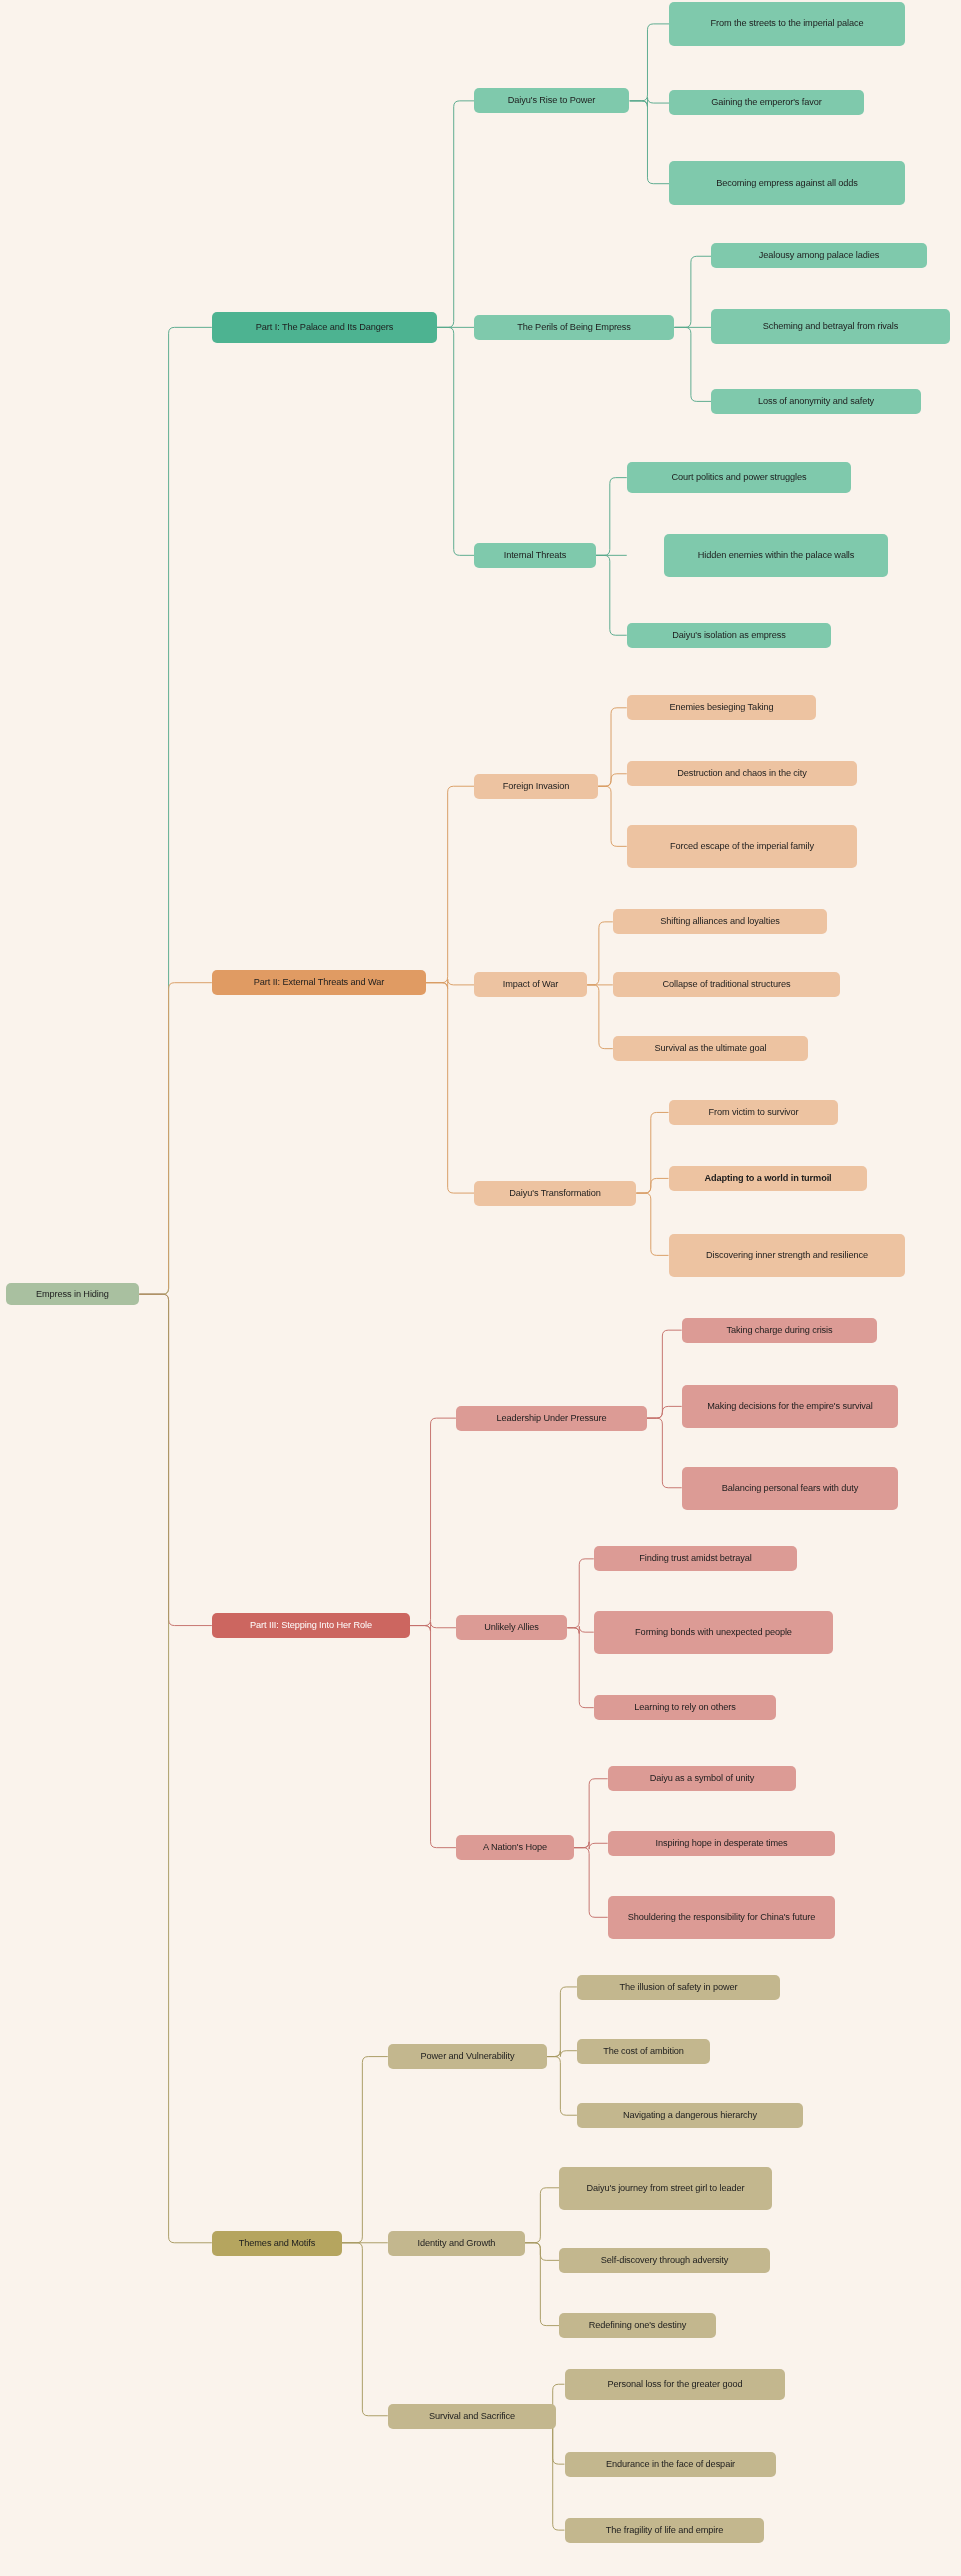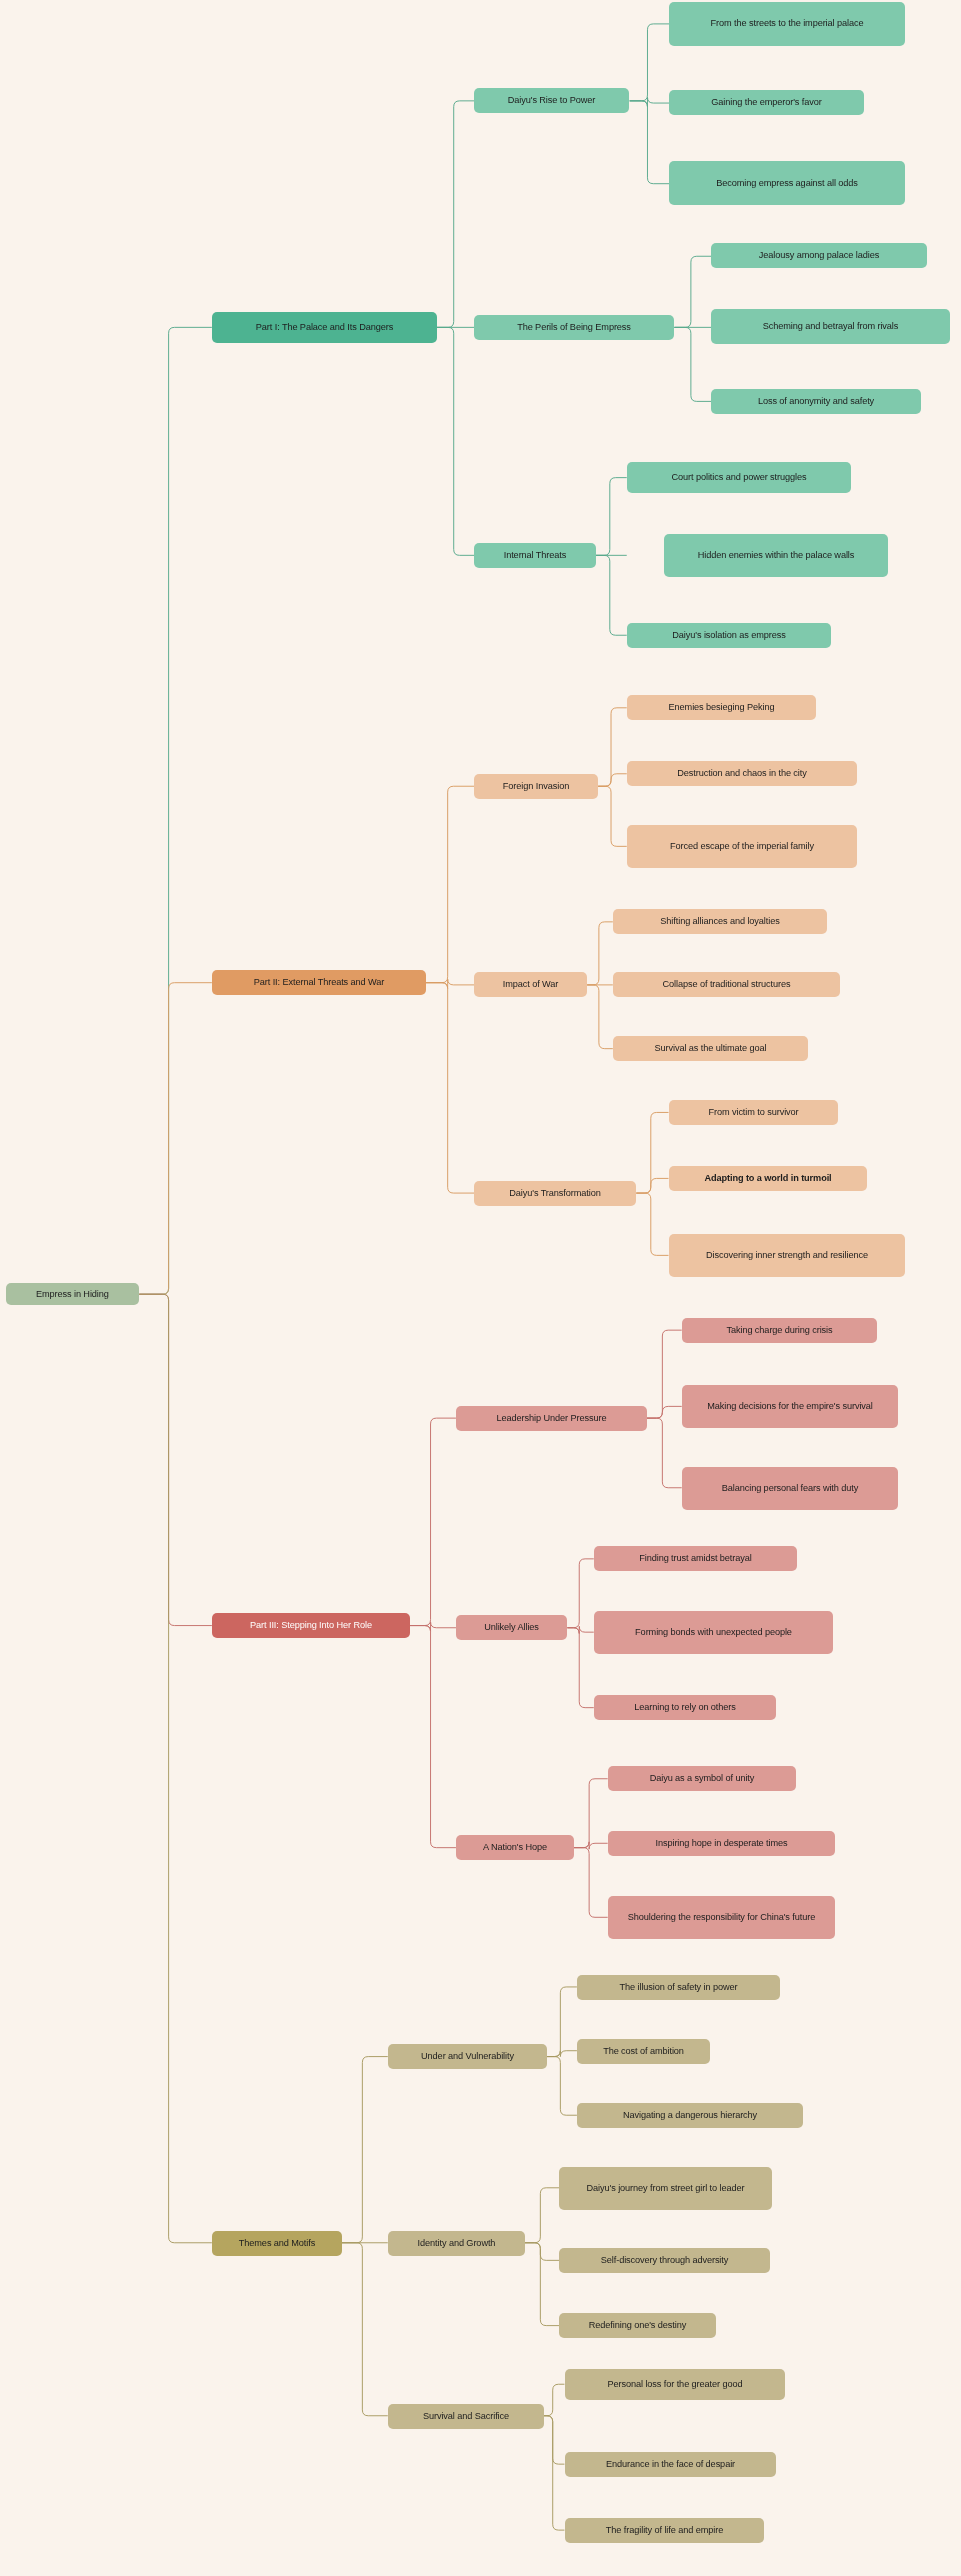--- a/index.html
+++ b/index.html
@@ -106,21 +106,21 @@
       <div class="node" style="left: 474px; top: 315px; width: 200px; height: 25px; background: rgb(127, 201, 172);">The Perils of Being Empress</div>
       <div class="node" style="left: 711px; top: 243px; width: 216px; height: 25px; background: rgb(127, 201, 172);">Jealousy among palace ladies</div>
       <div class="node" style="left: 711px; top: 309px; width: 239px; height: 35px; background: rgb(127, 201, 172);">Scheming and betrayal from rivals</div>
       <div class="node" style="left: 711px; top: 389px; width: 210px; height: 25px; background: rgb(127, 201, 172);">Loss of anonymity and safety</div>
       <div class="node" style="left: 474px; top: 543px; width: 122px; height: 25px; background: rgb(127, 201, 172);">Internal Threats</div>
       <div class="node" style="left: 627px; top: 462px; width: 224px; height: 31px; background: rgb(127, 201, 172);">Court politics and power struggles</div>
       <div class="node" style="left: 627px; top: 534px; width: 224px; height: 43px; background: rgb(127, 201, 172); margin-left: 37px;">Hidden enemies within the palace walls</div>
       <div class="node" style="left: 627px; top: 623px; width: 204px; height: 25px; background: rgb(127, 201, 172);">Daiyu's isolation as empress</div>
       <div class="node" style="left: 212px; top: 970px; width: 214px; height: 25px; background: rgb(224, 155, 99);">Part II: External Threats and War</div>
       <div class="node" style="left: 474px; top: 774px; width: 124px; height: 25px; background: rgb(237, 195, 161);">Foreign Invasion</div>
-      <div class="node" style="left: 627px; top: 695px; width: 189px; height: 25px; background: rgb(237, 195, 161);">Enemies besieging Peking</div>
+      <div class="node" style="left: 627px; top: 695px; width: 189px; height: 25px; background: rgb(237, 195, 161);">Enemies besieging Taking</div>
       <div class="node" style="left: 627px; top: 761px; width: 230px; height: 25px; background: rgb(237, 195, 161);">Destruction and chaos in the city</div>
       <div class="node" style="left: 627px; top: 825px; width: 230px; height: 43px; background: rgb(237, 195, 161);">Forced escape of the imperial family</div>
       <div class="node" style="left: 474px; top: 972px; width: 113px; height: 25px; background: rgb(237, 195, 161);">Impact of War</div>
       <div class="node" style="left: 613px; top: 909px; width: 214px; height: 25px; background: rgb(237, 195, 161);">Shifting alliances and loyalties</div>
       <div class="node" style="left: 613px; top: 972px; width: 227px; height: 25px; background: rgb(237, 195, 161);">Collapse of traditional structures</div>
       <div class="node" style="left: 613px; top: 1036px; width: 195px; height: 25px; background: rgb(237, 195, 161);">Survival as the ultimate goal</div>
       <div class="node" style="left: 474px; top: 1181px; width: 162px; height: 25px; background: rgb(237, 195, 161);">Daiyu's Transformation</div>
       <div class="node" style="left: 669px; top: 1100px; width: 169px; height: 25px; background: rgb(237, 195, 161);">From victim to survivor</div>
       <div class="node" style="left: 669px; top: 1166px; width: 198px; height: 25px; background: rgb(237, 195, 161); font-weight: bold;">Adapting to a world in turmoil</div>
       <div class="node" style="left: 669px; top: 1234px; width: 236px; height: 43px; background: rgb(237, 195, 161);">Discovering inner strength and resilience</div>
@@ -131,27 +131,27 @@
       <div class="node" style="left: 682px; top: 1467px; width: 216px; height: 43px; background: rgb(220, 155, 149);">Balancing personal fears with duty</div>
       <div class="node" style="left: 456px; top: 1615px; width: 111px; height: 25px; background: rgb(220, 155, 149);">Unlikely Allies</div>
       <div class="node" style="left: 594px; top: 1546px; width: 203px; height: 25px; background: rgb(220, 155, 149);">Finding trust amidst betrayal</div>
       <div class="node" style="left: 594px; top: 1611px; width: 239px; height: 43px; background: rgb(220, 155, 149);">Forming bonds with unexpected people</div>
       <div class="node" style="left: 594px; top: 1695px; width: 182px; height: 25px; background: rgb(220, 155, 149);">Learning to rely on others</div>
       <div class="node" style="left: 456px; top: 1835px; width: 118px; height: 25px; background: rgb(220, 155, 149);">A Nation's Hope</div>
       <div class="node" style="left: 608px; top: 1766px; width: 188px; height: 25px; background: rgb(220, 155, 149);">Daiyu as a symbol of unity</div>
       <div class="node" style="left: 608px; top: 1831px; width: 227px; height: 25px; background: rgb(220, 155, 149);">Inspiring hope in desperate times</div>
       <div class="node" style="left: 608px; top: 1896px; width: 227px; height: 43px; background: rgb(220, 155, 149);">Shouldering the responsibility for China's future</div>
       <div class="node" style="left: 212px; top: 2231px; width: 130px; height: 25px; background: rgb(181, 165, 95);">Themes and Motifs</div>
-      <div class="node" style="left: 388px; top: 2044px; width: 159px; height: 25px; background: rgb(195, 183, 142);">Under and Vulnerability</div>
+      <div class="node" style="left: 388px; top: 2044px; width: 159px; height: 25px; background: rgb(195, 183, 142);">Power and Vulnerability</div>
       <div class="node" style="left: 577px; top: 1975px; width: 203px; height: 25px; background: rgb(195, 183, 142);">The illusion of safety in power</div>
       <div class="node" style="left: 577px; top: 2039px; width: 133px; height: 25px; background: rgb(195, 183, 142);">The cost of ambition</div>
       <div class="node" style="left: 577px; top: 2103px; width: 226px; height: 25px; background: rgb(195, 183, 142);">Navigating a dangerous hierarchy</div>
       <div class="node" style="left: 388px; top: 2231px; width: 137px; height: 25px; background: rgb(195, 183, 142);">Identity and Growth</div>
       <div class="node" style="left: 559px; top: 2167px; width: 213px; height: 43px; background: rgb(195, 183, 142);">Daiyu's journey from street girl to leader</div>
       <div class="node" style="left: 559px; top: 2248px; width: 211px; height: 25px; background: rgb(195, 183, 142);">Self-discovery through adversity</div>
       <div class="node" style="left: 559px; top: 2313px; width: 157px; height: 25px; background: rgb(195, 183, 142);">Redefining one's destiny</div>
-      <div class="node" style="left: 388px; top: 2404px; width: 156px; height: 25px; background: rgb(195, 183, 142);">Survival and Sacrifice</div>
+      <div class="node" style="left: 388px; top: 2404px; width: 168px; height: 25px; background: rgb(195, 183, 142);">Survival and Sacrifice</div>
       <div class="node" style="left: 565px; top: 2369px; width: 220px; height: 31px; background: rgb(195, 183, 142);">Personal loss for the greater good</div>
       <div class="node" style="left: 565px; top: 2452px; width: 211px; height: 25px; background: rgb(195, 183, 142);">Endurance in the face of despair</div>
       <div class="node" style="left: 565px; top: 2518px; width: 199px; height: 25px; background: rgb(195, 183, 142);">The fragility of life and empire</div>
     </div>
 </div>
 
 
 </body></html>

